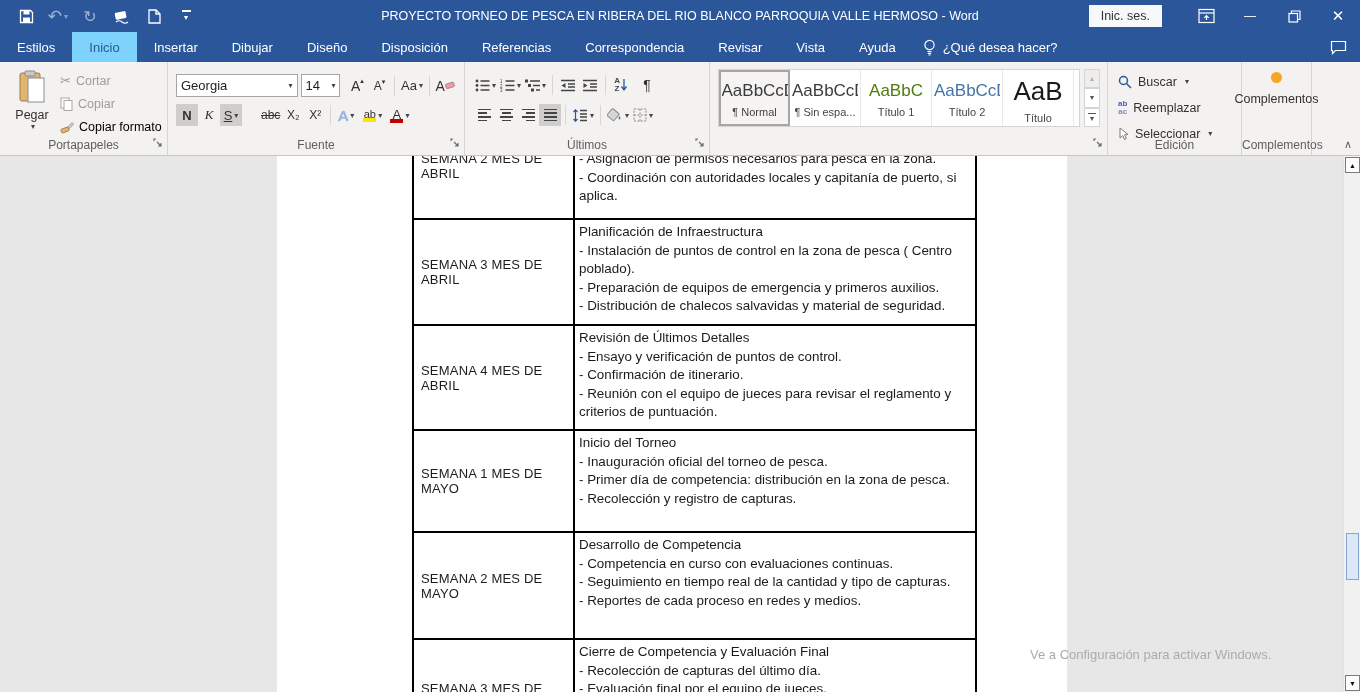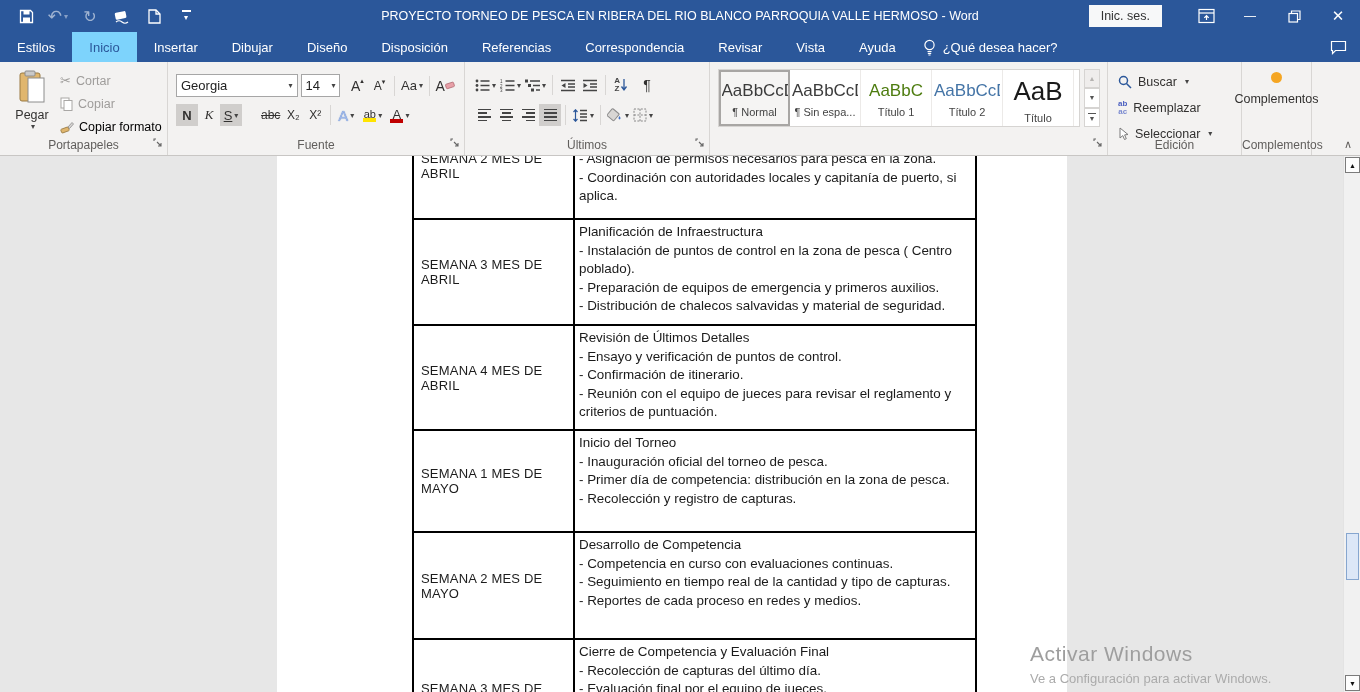--- a/index.html
+++ b/index.html
@@ -575,21 +575,20 @@
       </div>
       <div class="trow">
         <div class="tlabel">SEMANA 3 MES DE MAYO</div>
         <div class="tcontent">Cierre de Competencia y Evaluación Final
 - Recolección de capturas del último día.
 - Evaluación final por el equipo de jueces.</div>
       </div>
     </div>
 
     <div class="watermark">
-      <div class="wm1">Activar Windows</div>
       <div class="wm2">Ve a Configuración para activar Windows.</div>
     </div>
 
     <div class="vscroll">
       <span class="varrow up">▲</span>
       <span class="vthumb"></span>
       <span class="varrow down">▼</span>
     </div>
   </div>
 

